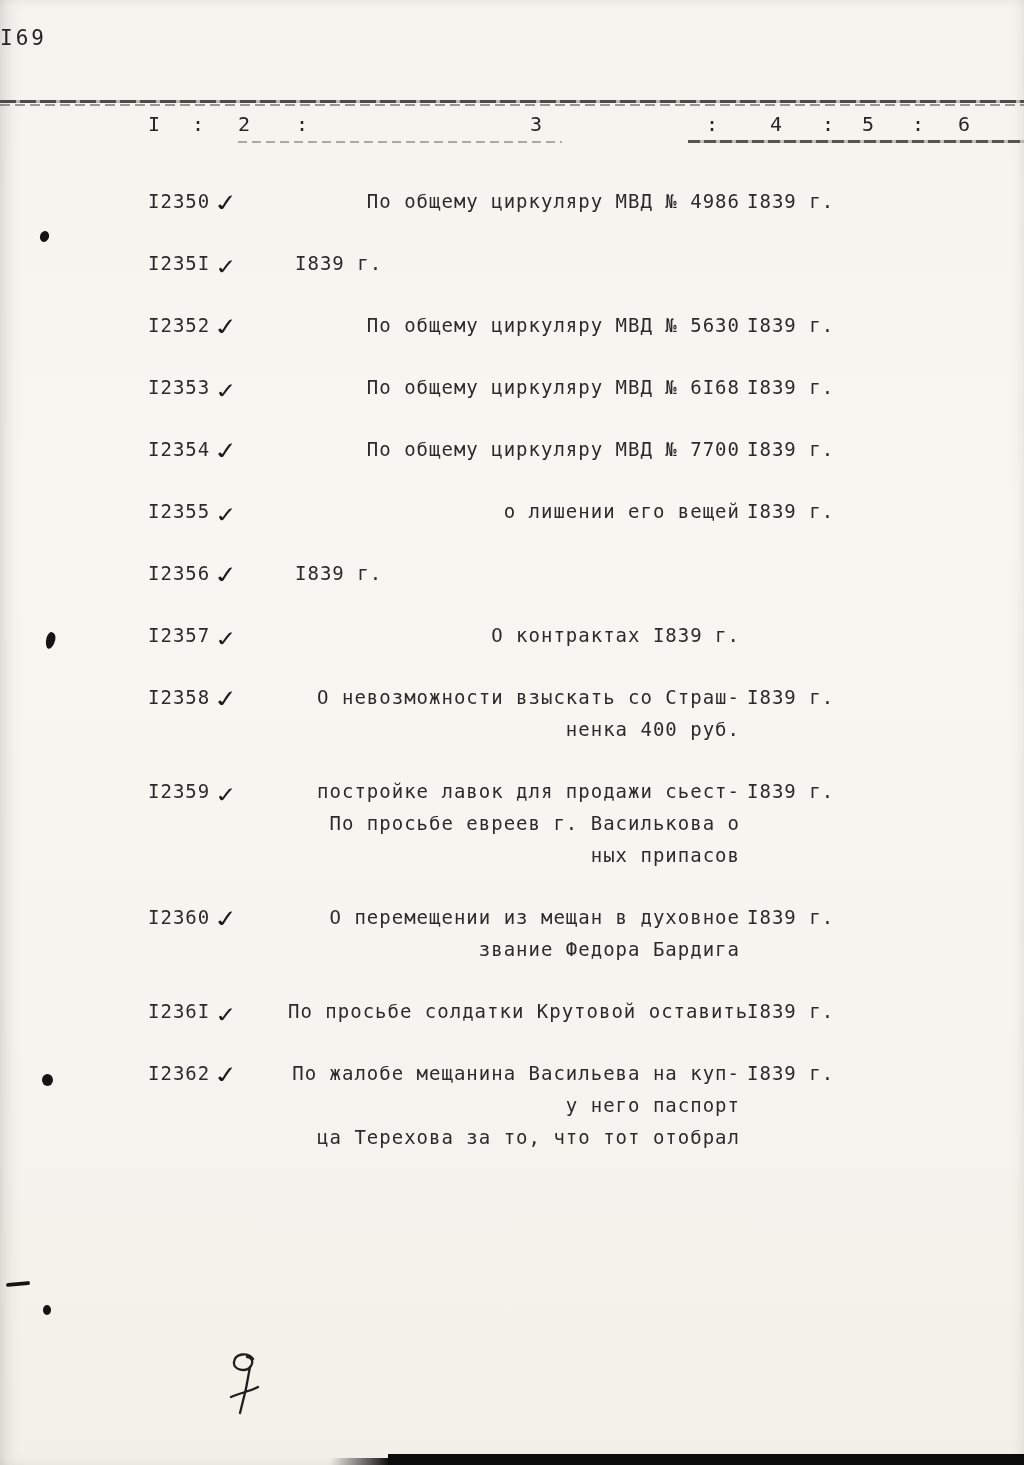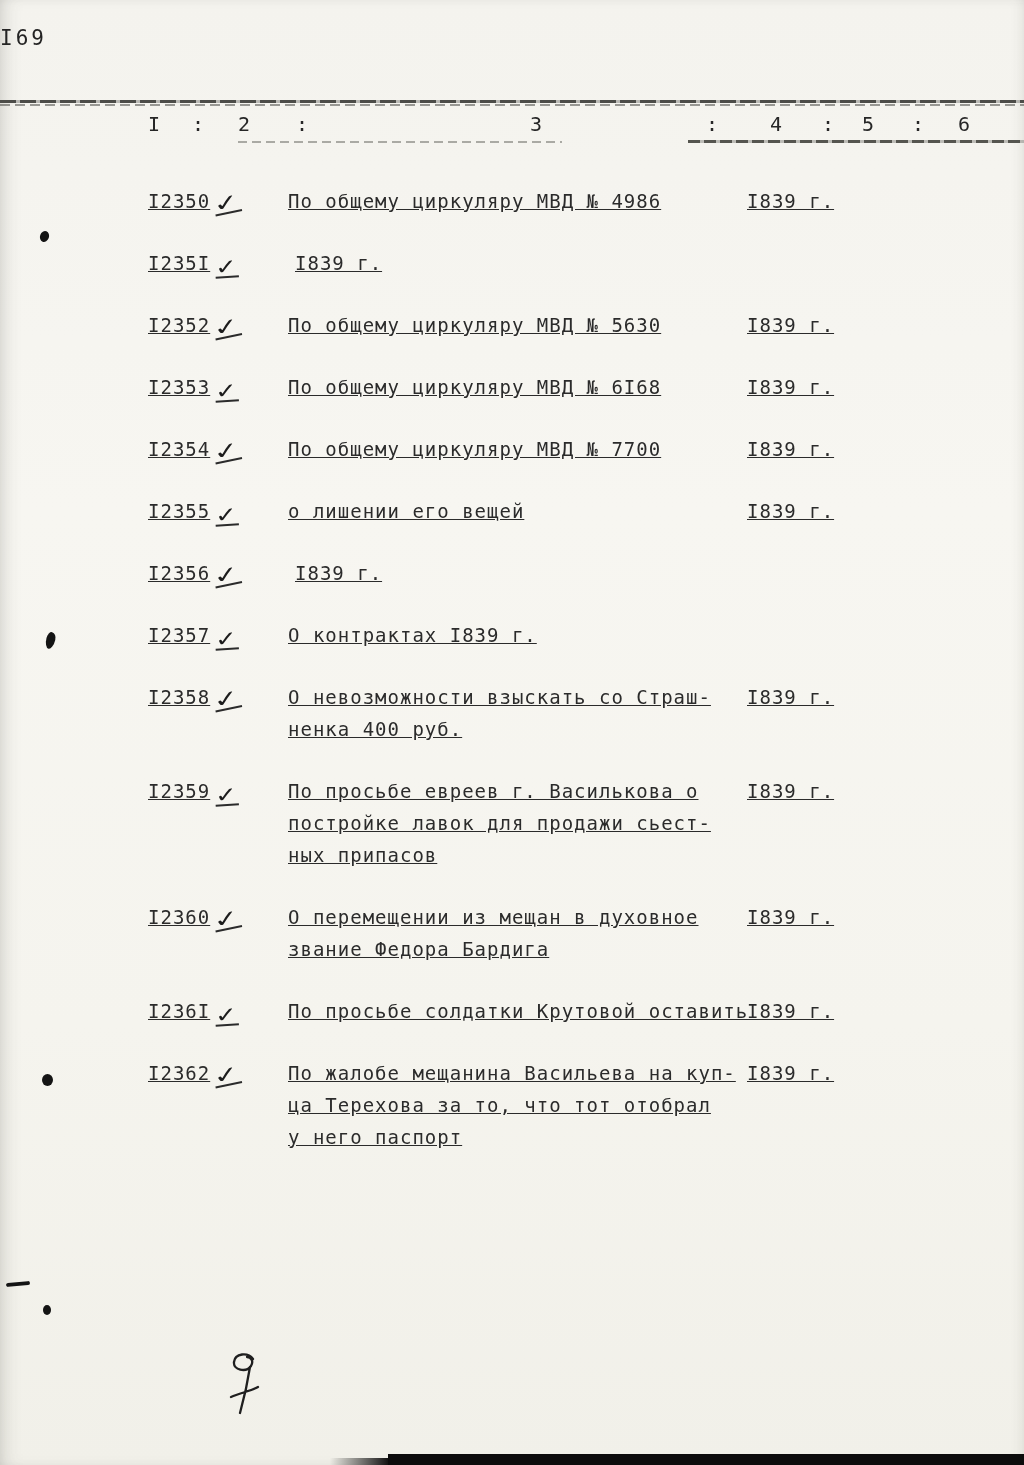--- a/index.html
+++ b/index.html
@@ -34,31 +34,31 @@
   .sub-rule-a{
     position:absolute;top:141px;left:238px;width:324px;height:2px;opacity:.55;
     background:repeating-linear-gradient(90deg,#6d6d67 0 9px,transparent 9px 14px);
   }
   .sub-rule-b{
     position:absolute;top:140px;left:688px;width:336px;height:3px;
     background:repeating-linear-gradient(90deg,#55554f 0 12px,rgba(85,85,79,.35) 12px 16px);
   }
   
   .entries{position:absolute;top:185px;left:0;width:100%;}
-  .row{display:flex;align-items:flex-start;margin-bottom:30px;font-size:19px;line-height:32px;text-decoration:underline;}
+  .row{display:flex;align-items:flex-start;margin-bottom:30px;font-size:19px;line-height:32px;}
   .row:nth-child(7){}
   .c-num{width:140px;margin-left:148px;display:flex;white-space:nowrap;letter-spacing:1px;}
   .mark{
     margin-left:7px;font-size:21px;color:#1c1c1c;display:inline-block;
     transform:rotate(-12deg) scaleX(1.45) translateY(2px);
     font-family:"DejaVu Sans",sans-serif;
   }
   .row:nth-child(even) .mark{transform:rotate(-4deg) scaleX(1.25) translateY(4px);}
   .c-text{width:452px;letter-spacing:1px;}
-  .c-text .line{white-space:pre;}
+  .c-text .line{white-space:pre;text-align:right;}
   .c-year{padding-left:7px;white-space:nowrap;letter-spacing:1px;}
   
   .ink{position:absolute;background:#141414;border-radius:50%;}
   .ink-dot-1{left:40px;top:231px;width:9px;height:11px;transform:rotate(20deg);}
   .ink-blob-1{left:46px;top:632px;width:9px;height:17px;border-radius:45% 55% 50% 50%/40% 40% 60% 60%;transform:rotate(14deg);}
   .ink-dot-2{left:42px;top:1074px;width:11px;height:12px;}
   .ink-dash-1{left:6px;top:1282px;width:24px;height:4px;border-radius:2px;transform:rotate(-5deg);}
   .ink-dot-3{left:43px;top:1305px;width:8px;height:10px;}
   .squiggle{position:absolute;left:220px;top:1350px;width:52px;height:72px;}
   .scan-bar{position:absolute;bottom:0;left:388px;right:0;height:11px;background:#0c0c0c;}
@@ -175,22 +175,22 @@
           <div class="line">ненка 400 руб.</div>
         </div>
         <div class="c-year">I839 г.</div>
       </div>
       <div class="row">
         <div class="c-num">
           <span class="num">I2359</span>
           <span class="mark">✓</span>
         </div>
         <div class="c-text">
+          <div class="line">постройке лавок для продажи сьест-</div>
           <div class="line">По просьбе евреев г. Василькова о</div>
-          <div class="line">постройке лавок для продажи сьест-</div>
           <div class="line">ных припасов</div>
         </div>
         <div class="c-year">I839 г.</div>
       </div>
       <div class="row">
         <div class="c-num">
           <span class="num">I2360</span>
           <span class="mark">✓</span>
         </div>
         <div class="c-text">
@@ -209,22 +209,22 @@
         </div>
         <div class="c-year">I839 г.</div>
       </div>
       <div class="row">
         <div class="c-num">
           <span class="num">I2362</span>
           <span class="mark">✓</span>
         </div>
         <div class="c-text">
           <div class="line">По жалобе мещанина Васильева на куп-</div>
+          <div class="line">у него паспорт</div>
           <div class="line">ца Терехова за то, что тот отобрал</div>
-          <div class="line">у него паспорт</div>
         </div>
         <div class="c-year">I839 г.</div>
       </div>
     </div>
 
   <div class="ink ink-dot-1"></div>
   <div class="ink ink-blob-1"></div>
   <div class="ink ink-dot-2"></div>
   <div class="ink ink-dash-1"></div>
   <div class="ink ink-dot-3"></div>

